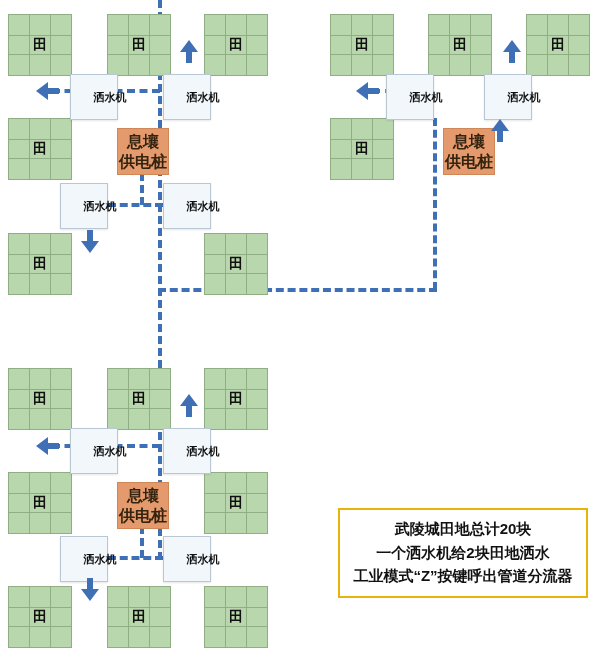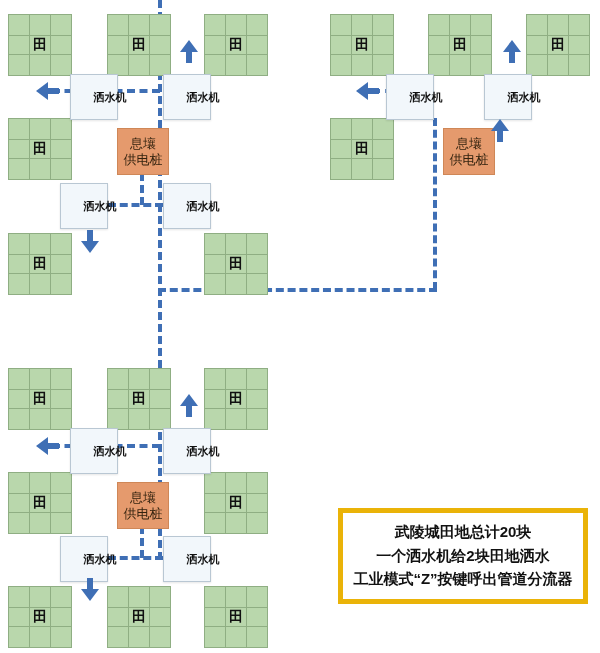--- a/index.html
+++ b/index.html
@@ -37,41 +37,41 @@
   .sprinkler .lab{font-size:11px;font-weight:bold;color:var(--text-dark,#111111);white-space:nowrap;padding-left:32px;}
 
   
   .power{
     position:absolute;width:52px;height:47px;box-sizing:border-box;
     background:var(--power-bg,#e59a6d);
     border:1px solid #cf8757;
     display:flex;flex-direction:column;align-items:center;justify-content:center;
     line-height:1.2;
   }
-  .power span{font-size:13px;font-weight:normal;color:var(--power-text,#33230f);white-space:nowrap;}
+  .power span{font-size:16px;font-weight:bold;color:var(--power-text,#33230f);white-space:nowrap;}
 
   
   .arrow{position:absolute;display:flex;align-items:center;}
   .arrow i{display:block;}
   .arrow .tri{width:0;height:0;}
   .arrow .stem{background:var(--pipe-blue,#3f6fb5);}
   .arrow-up{flex-direction:column;}
   .arrow-up .tri{border-left:9px solid transparent;border-right:9px solid transparent;border-bottom:12px solid var(--pipe-blue,#3f6fb5);}
   .arrow-up .stem{width:6px;height:11px;}
   .arrow-down{flex-direction:column;}
   .arrow-down .tri{border-left:9px solid transparent;border-right:9px solid transparent;border-top:12px solid var(--pipe-blue,#3f6fb5);}
   .arrow-down .stem{width:6px;height:11px;}
   .arrow-left{flex-direction:row;}
   .arrow-left .tri{border-top:9px solid transparent;border-bottom:9px solid transparent;border-right:12px solid var(--pipe-blue,#3f6fb5);}
   .arrow-left .stem{width:11px;height:6px;}
 
   
   .note-box{
     position:absolute;left:338px;top:508px;width:250px;box-sizing:border-box;
-    background:#ffffff;border:5px solid #eab308;padding:8px 3px;
+    background:#ffffff;border:2px solid #eab308;padding:8px 3px;
     display:flex;flex-direction:column;justify-content:center;gap:1px;
   }
   .note-box div{text-align:center;font-weight:bold;font-size:15px;line-height:1.5;color:var(--text-dark,#111111);}
 </style>
 </head>
 <body>
 
 <div class="canvas">
 
   <div class="pipe-v" style="left:158px;top:0;height:560px"></div>

